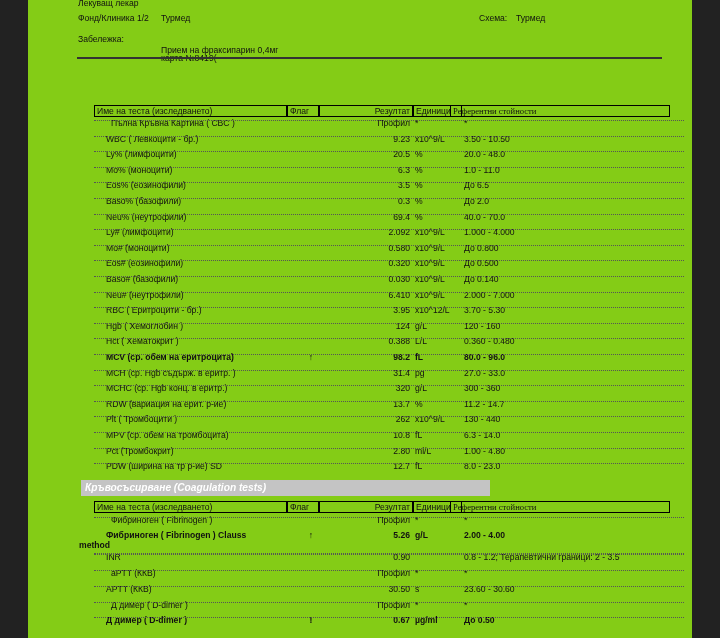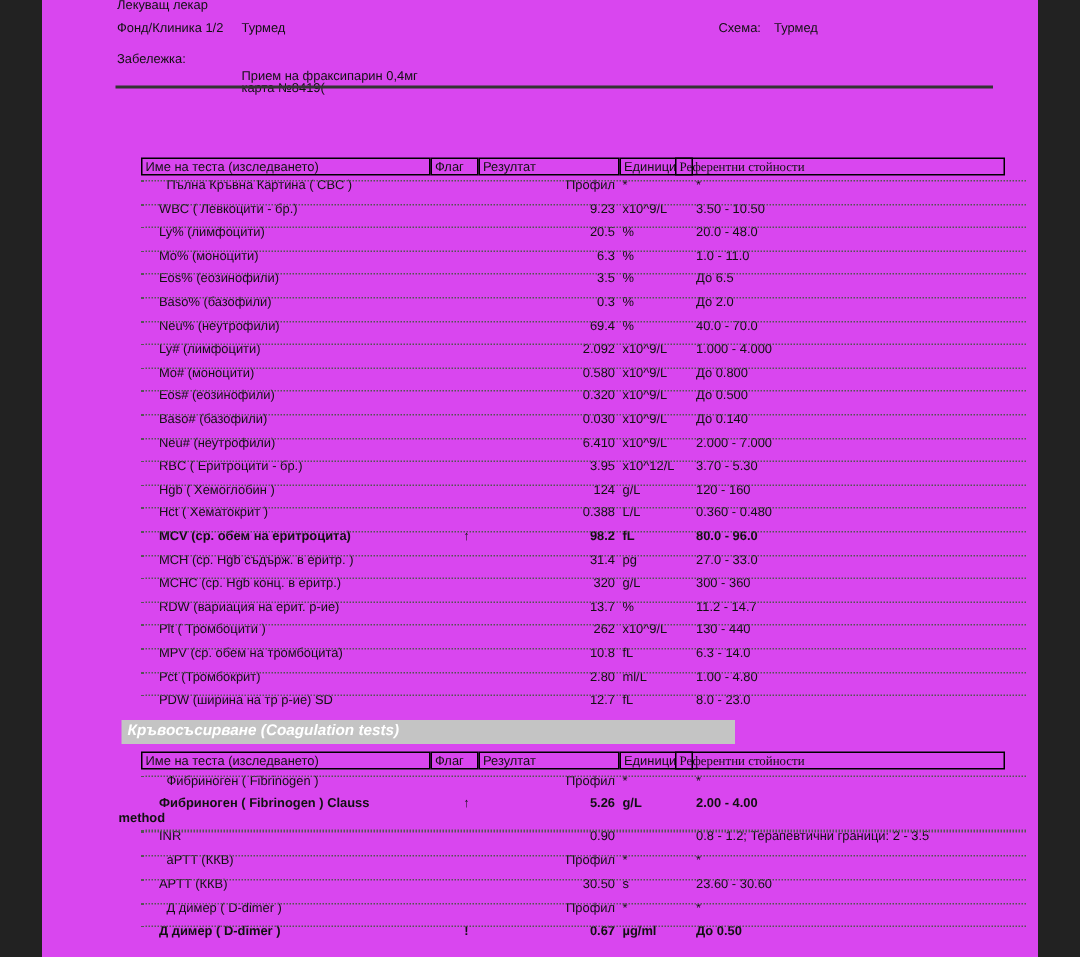--- a/index.html
+++ b/index.html
@@ -1,34 +1,34 @@
 <!DOCTYPE html>
 <html><head>
 <meta charset="utf-8">
 <style>
   * { box-sizing: border-box; margin: 0; padding: 0; }
   html, body { width: 720px; height: 638px; overflow: hidden; background: #222222; }
   body { font-family: "Liberation Sans", sans-serif; color: #111; }
   .page {
     position: absolute; left: 28px; top: 0; width: 664px; height: 638px;
-    background: #d946ef; overflow: hidden;
+    background: #84cc16; overflow: hidden;
   }
   .abs { position: absolute; white-space: nowrap; font-size: 8.6px; line-height: 11px; }
   .hr { position: absolute; left: 49px; width: 585px; height: 1.5px; background: #333; top: 57px; }
   .note-bold { font-weight: bold; font-size: 9.2px; }
   .section {
     position: absolute; left: 53px; width: 409px; height: 16px;
     background: #c4c4c4; color: #ffffff; font-style: italic; font-weight: bold;
     font-size: 10.2px; line-height: 16px; padding-left: 4px;
   }
   .thead { position: absolute; left: 66px; height: 12px; font-size: 8.6px; line-height: 11px; }
   .thead > div { position: absolute; top: 0; height: 12px; border: 1px solid #000; padding: 0 2px; }
   .thead .c-name { left: 0; width: 193px; }
   .thead .c-flag { left: 193px; width: 32px; }
-  .thead .c-res { left: 225px; width: 94px; }
+  .thead .c-res { left: 225px; width: 94px; text-align: right; }
   .thead .c-unit { left: 319px; width: 49px; }
   .thead .c-ref { left: 356px; width: 220px; font-family: Liberation Serif, serif; }
   .row { position: absolute; left: 66px; width: 590px; font-size: 8.6px; line-height: 11px; }
   .row::after {
     content: ""; position: absolute; left: 0; right: 0; bottom: -3px; height: 0;
     border-bottom: 1.5px dotted #555;
   }
   .row.bold { font-weight: bold; }
   .row > span { position: absolute; top: 0; white-space: nowrap; }
   .r-name { left: 17px; }

